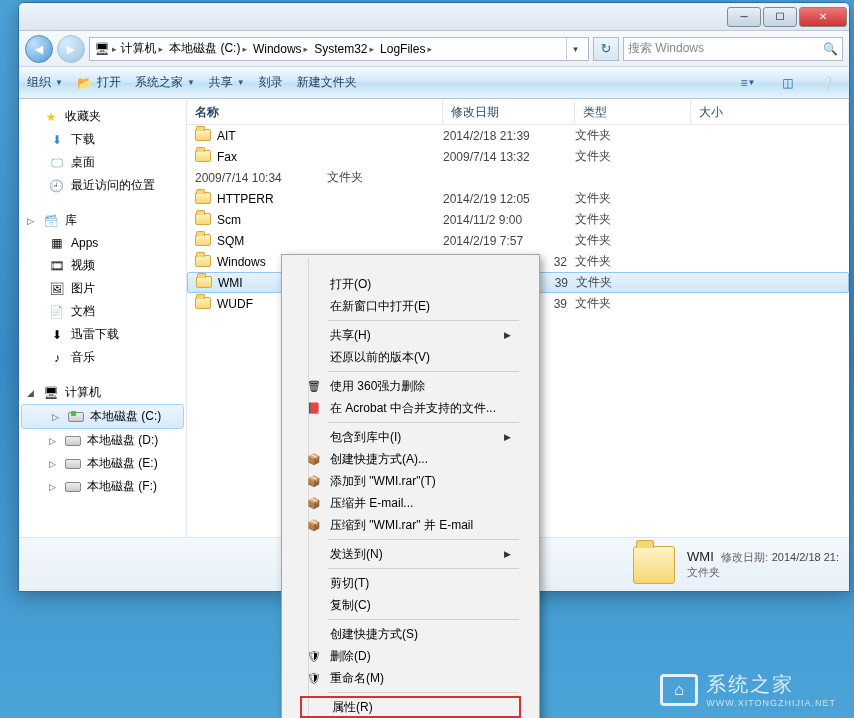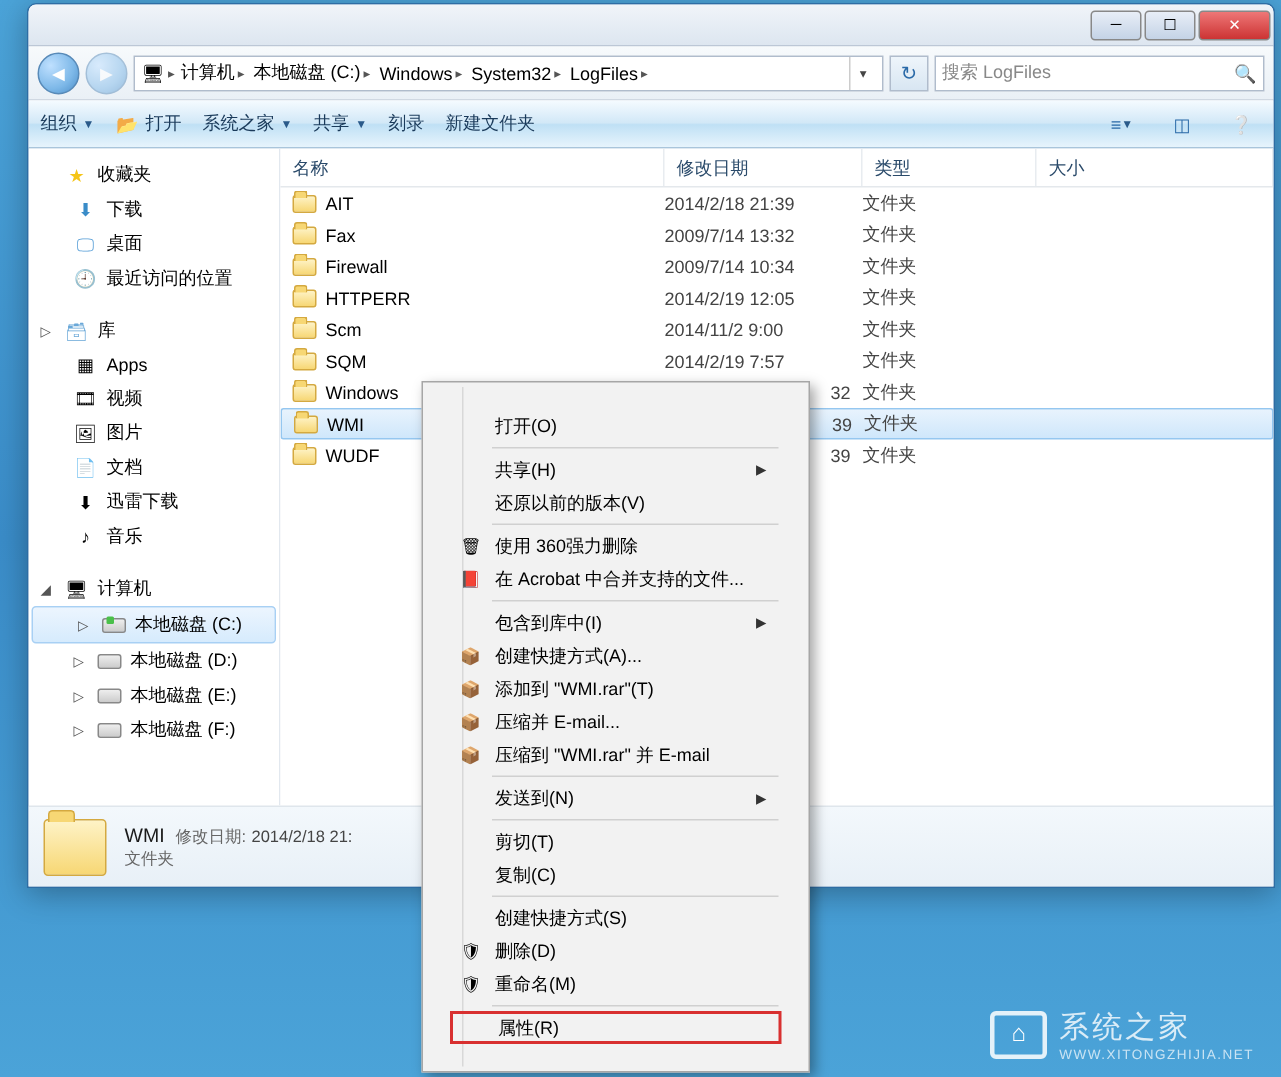--- a/index.html
+++ b/index.html
@@ -38,31 +38,31 @@
 .ico-star { color: #f5c518; }
 .ico-dl { color: #3a8cc8; }
 .ico-desktop { color: #5aa0d8; }
 .ico-clock { color: #8a6a3a; }
 .ico-lib { color: #6aa8d8; }
 .ico-drive { width: 16px; height: 10px; background: linear-gradient(180deg,#eee,#ccc); border: 1px solid #888; border-radius: 2px; }
 .ico-drive.sys::after { content: ""; position: absolute; width: 5px; height: 5px; background: #4ac04a; border-radius: 1px; margin-left: -6px; margin-top: -6px; }
 .main { flex: 1; display: flex; flex-direction: column; background: #fff; }
 .cols { display: flex; height: 26px; border-bottom: 1px solid #e4e8ec; font-size: 12px; color: #2a4a6a; }
 .col { padding: 5px 8px; border-right: 1px solid #e8ecf0; }
-.col.name { width: 256px; }
+.col.name { width: 256px; font-weight: bold; }
 .col.date { width: 132px; }
 .col.type { width: 116px; }
 .col.size { flex: 1; }
 .filelist { flex: 1; font-size: 12px; overflow-y: auto; position: relative; }
 .row { display: flex; align-items: center; height: 21px; padding-left: 8px; }
 .row.sel { background: linear-gradient(180deg,#e8f3fd,#cfe7fb); border: 1px solid #95c7f0; border-radius: 2px; }
-.cell.name { width: 248px; display: flex; align-items: center; gap: 6px; }
+.cell.name { width: 248px; display: flex; gap: 6px; }
 .cell.date { width: 132px; color: #444; }
 .cell.type { width: 116px; color: #444; }
-.details { height: 54px; border-top: 1px solid #dfe6ec; background: linear-gradient(180deg,#f3f8fc,#e8f0f7); display: flex; align-items: center; padding: 0 10px; gap: 12px; font-size: 12px; }
+.details { height: 54px; border-top: 1px solid #dfe6ec; background: linear-gradient(180deg,#f3f8fc,#e8f0f7); display: flex; align-items: center; padding: 0 10px; gap: 12px; font-size: 12px; justify-content: flex-end; }
 .details-icon { width: 42px; height: 38px; background: linear-gradient(180deg,#fef3c7,#f7d774); border: 1px solid #d4a940; border-radius: 3px; position: relative; }
 .details-icon::before { content: ""; position: absolute; top: -7px; left: 2px; width: 16px; height: 7px; background: #f7d774; border: 1px solid #d4a940; border-bottom: none; border-radius: 3px 3px 0 0; }
 .details-text .dt-name { color: #1a1a1a; font-size: 13px; }
 .details-text .dt-sub { color: #666; font-size: 11px; }
 .ctxmenu { position: absolute; left: 281px; top: 254px; width: 259px; background: #f2f2f2; border: 1px solid #a6a6a6; box-shadow: 3px 3px 8px rgba(0,0,0,0.35); font-size: 12px; padding: 18px; z-index: 100; }
 .ctx-item { display: flex; align-items: center; height: 22px; padding: 0 10px 0 30px; position: relative; cursor: default; }
 .ctx-item.boxed { border: 2px solid #d83030; }
 .ctx-sep { height: 1px; background: #d0d0d0; margin: 3px 2px 3px 28px; }
 .ctx-sub { position: absolute; right: 10px; font-size: 9px; color: #333; }
 .ctx-ico { position: absolute; left: 6px; width: 16px; height: 16px; display: flex; align-items: center; justify-content: center; font-size: 11px; }
@@ -107,21 +107,21 @@
           <span class="bc-sep">▸</span>
         </span>
       <span class="bc-item">
           <span>LogFiles</span>
           <span class="bc-sep">▸</span>
         </span>
       <span class="bc-drop">▾</span>
     </div>
     <div class="refresh">↻</div>
     <div class="searchbox">
-      <span>搜索 LogFiles</span>
+      <span>搜索 Windows</span>
       <span style="margin-left:auto">🔍</span>
     </div>
   </div>
 
   <div class="toolbar">
     <div class="tb-item">
         <span>组织</span>
         <span class="tb-drop">▼</span>
       </div>
     <div class="tb-item">
@@ -247,24 +247,20 @@
           </div>
           <div class="row">
             <div class="cell name">
               <span class="ico ico-folder"></span>
               <span>Fax</span>
             </div>
             <div class="cell date">2009/7/14 13:32</div>
             <div class="cell type">文件夹</div>
           </div>
           <div class="row">
-            <div class="cell name">
-              <span class="ico ico-folder"></span>
-              <span>Firewall</span>
-            </div>
             <div class="cell date">2009/7/14 10:34</div>
             <div class="cell type">文件夹</div>
           </div>
           <div class="row">
             <div class="cell name">
               <span class="ico ico-folder"></span>
               <span>HTTPERR</span>
             </div>
             <div class="cell date">2014/2/19 12:05</div>
             <div class="cell type">文件夹</div>
@@ -320,20 +316,23 @@
       <div class="dt-sub">文件夹</div>
     </div>
   </div>
 </div>
 
 <div class="ctxmenu" id="ctxmenu">
   <div class="ctx-gutter"></div>
 <div class="ctx-item">
       <span>打开(O)</span>
     </div>
+    <div class="ctx-item">
+      <span>在新窗口中打开(E)</span>
+    </div>
     <div class="ctx-sep"></div>
     <div class="ctx-item">
       <span>共享(H)</span>
       <span class="ctx-sub">▶</span>
     </div>
     <div class="ctx-item">
       <span>还原以前的版本(V)</span>
     </div>
     <div class="ctx-sep"></div>
     <div class="ctx-item">

